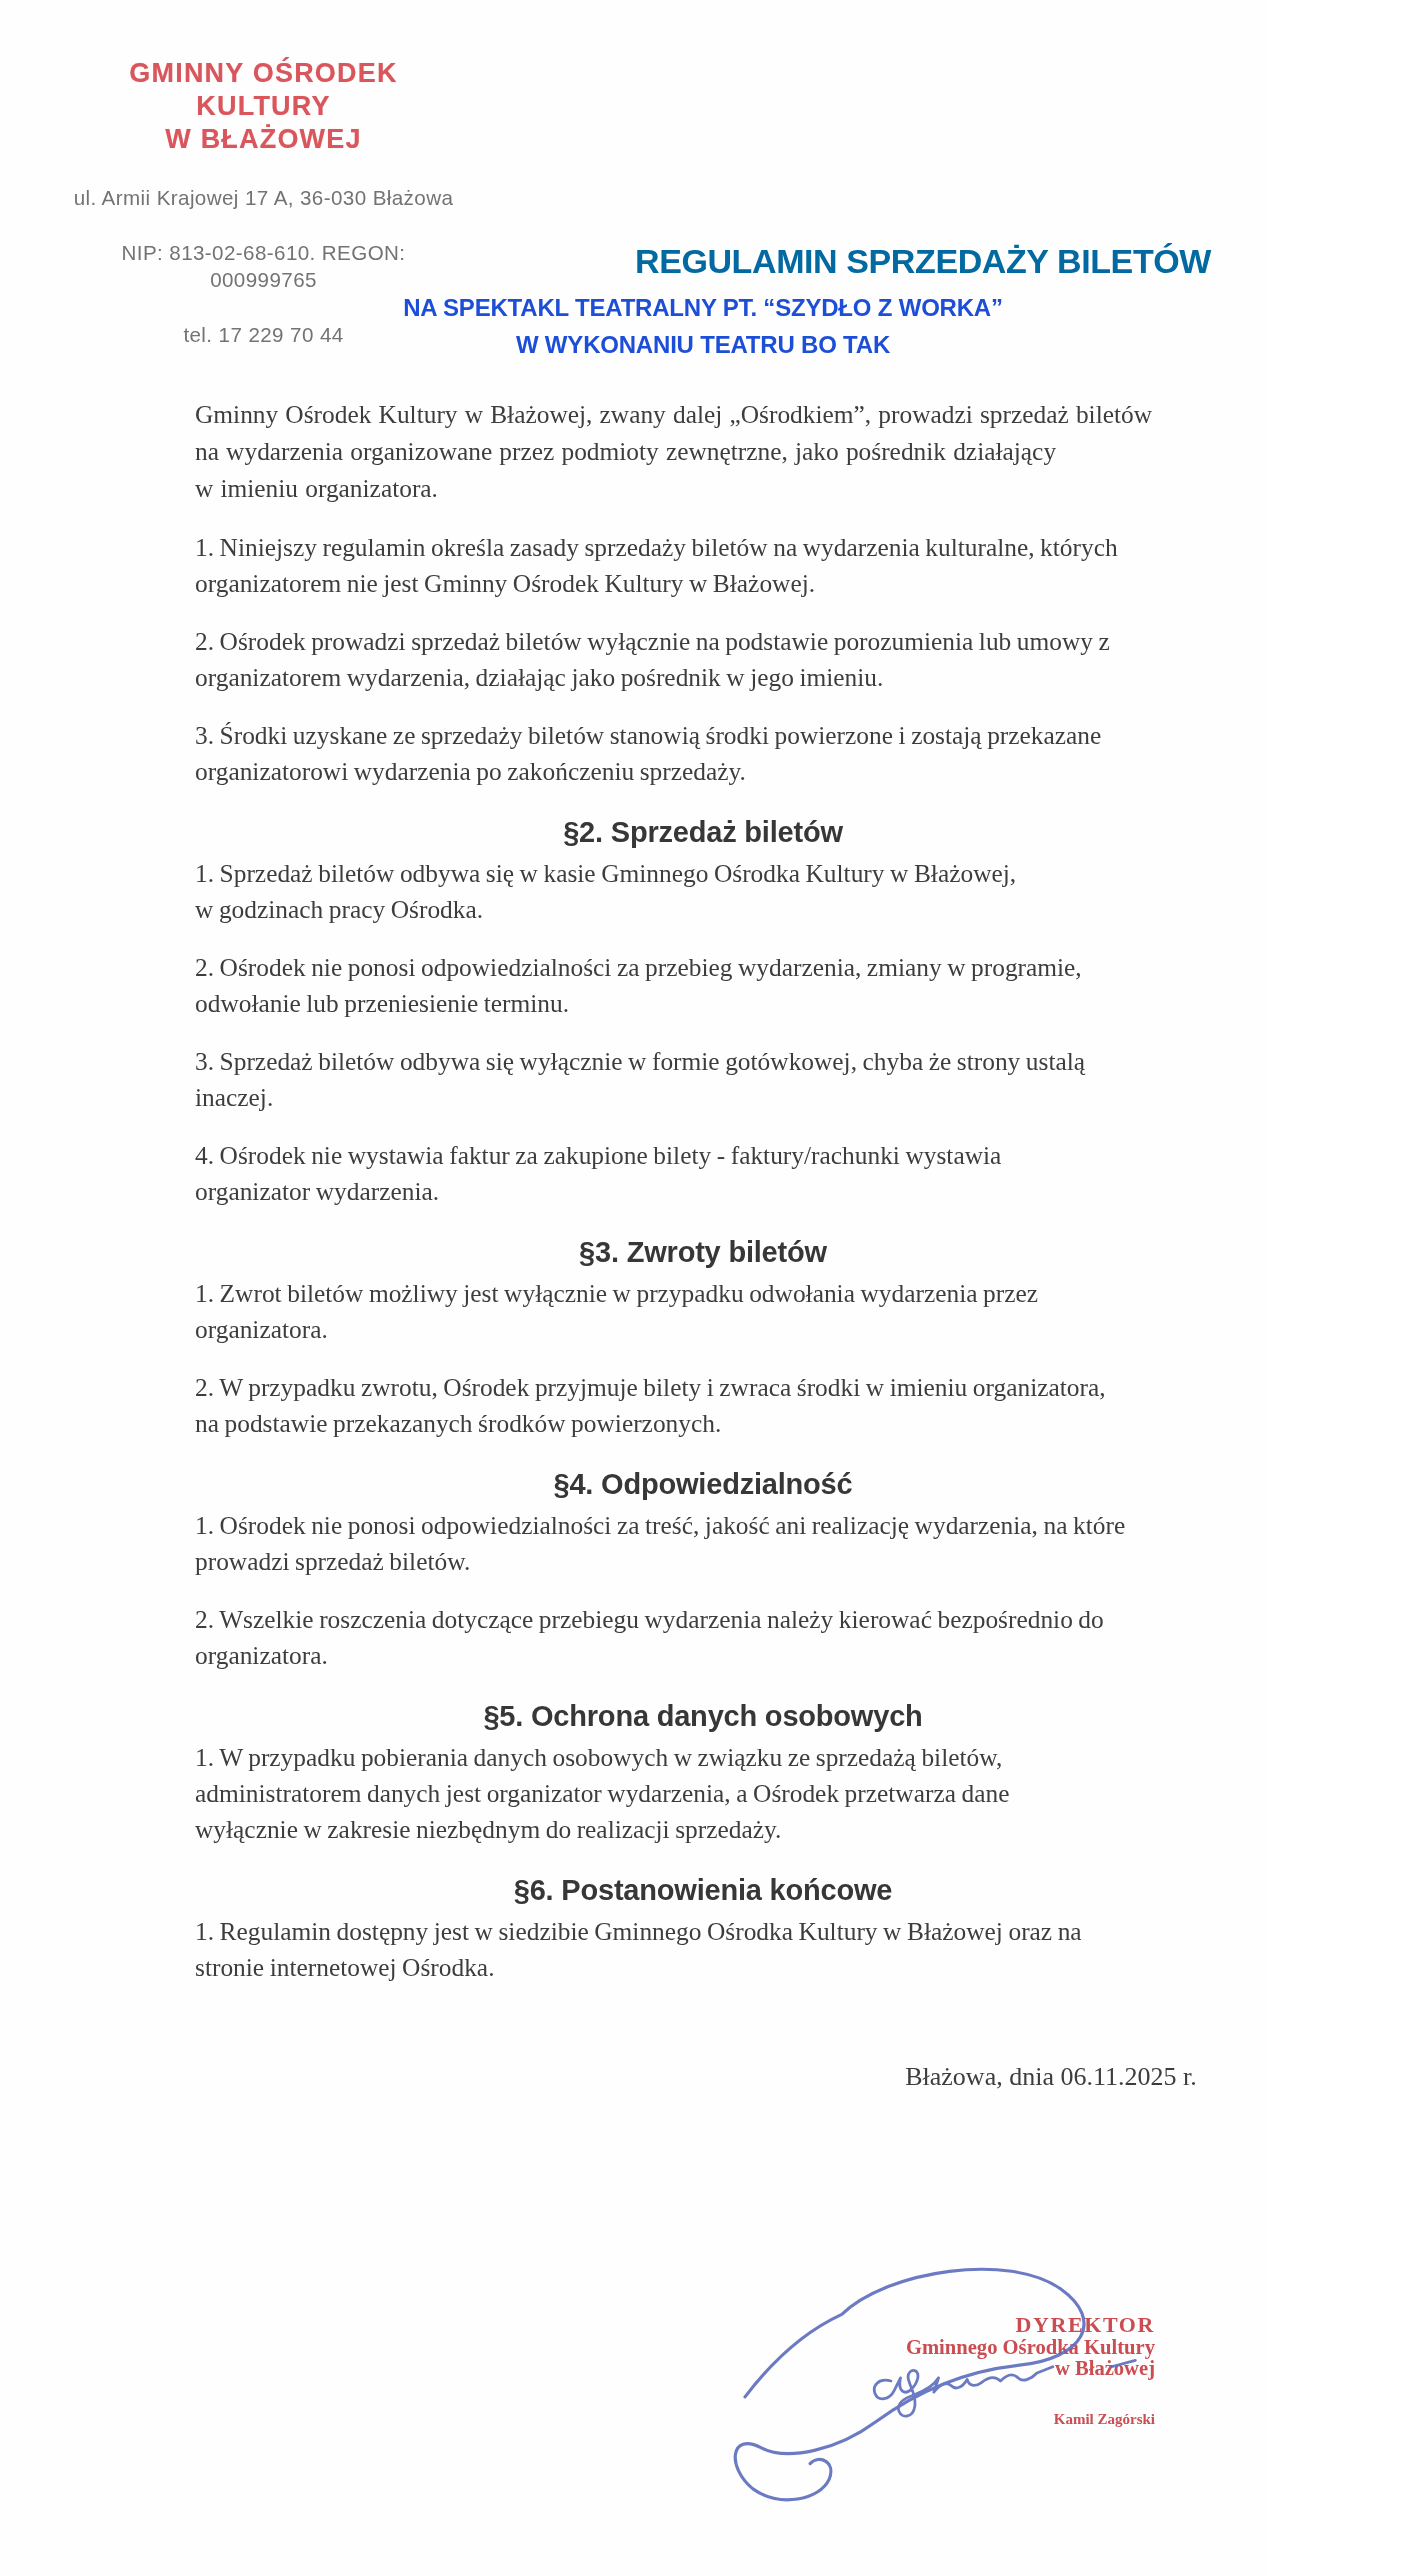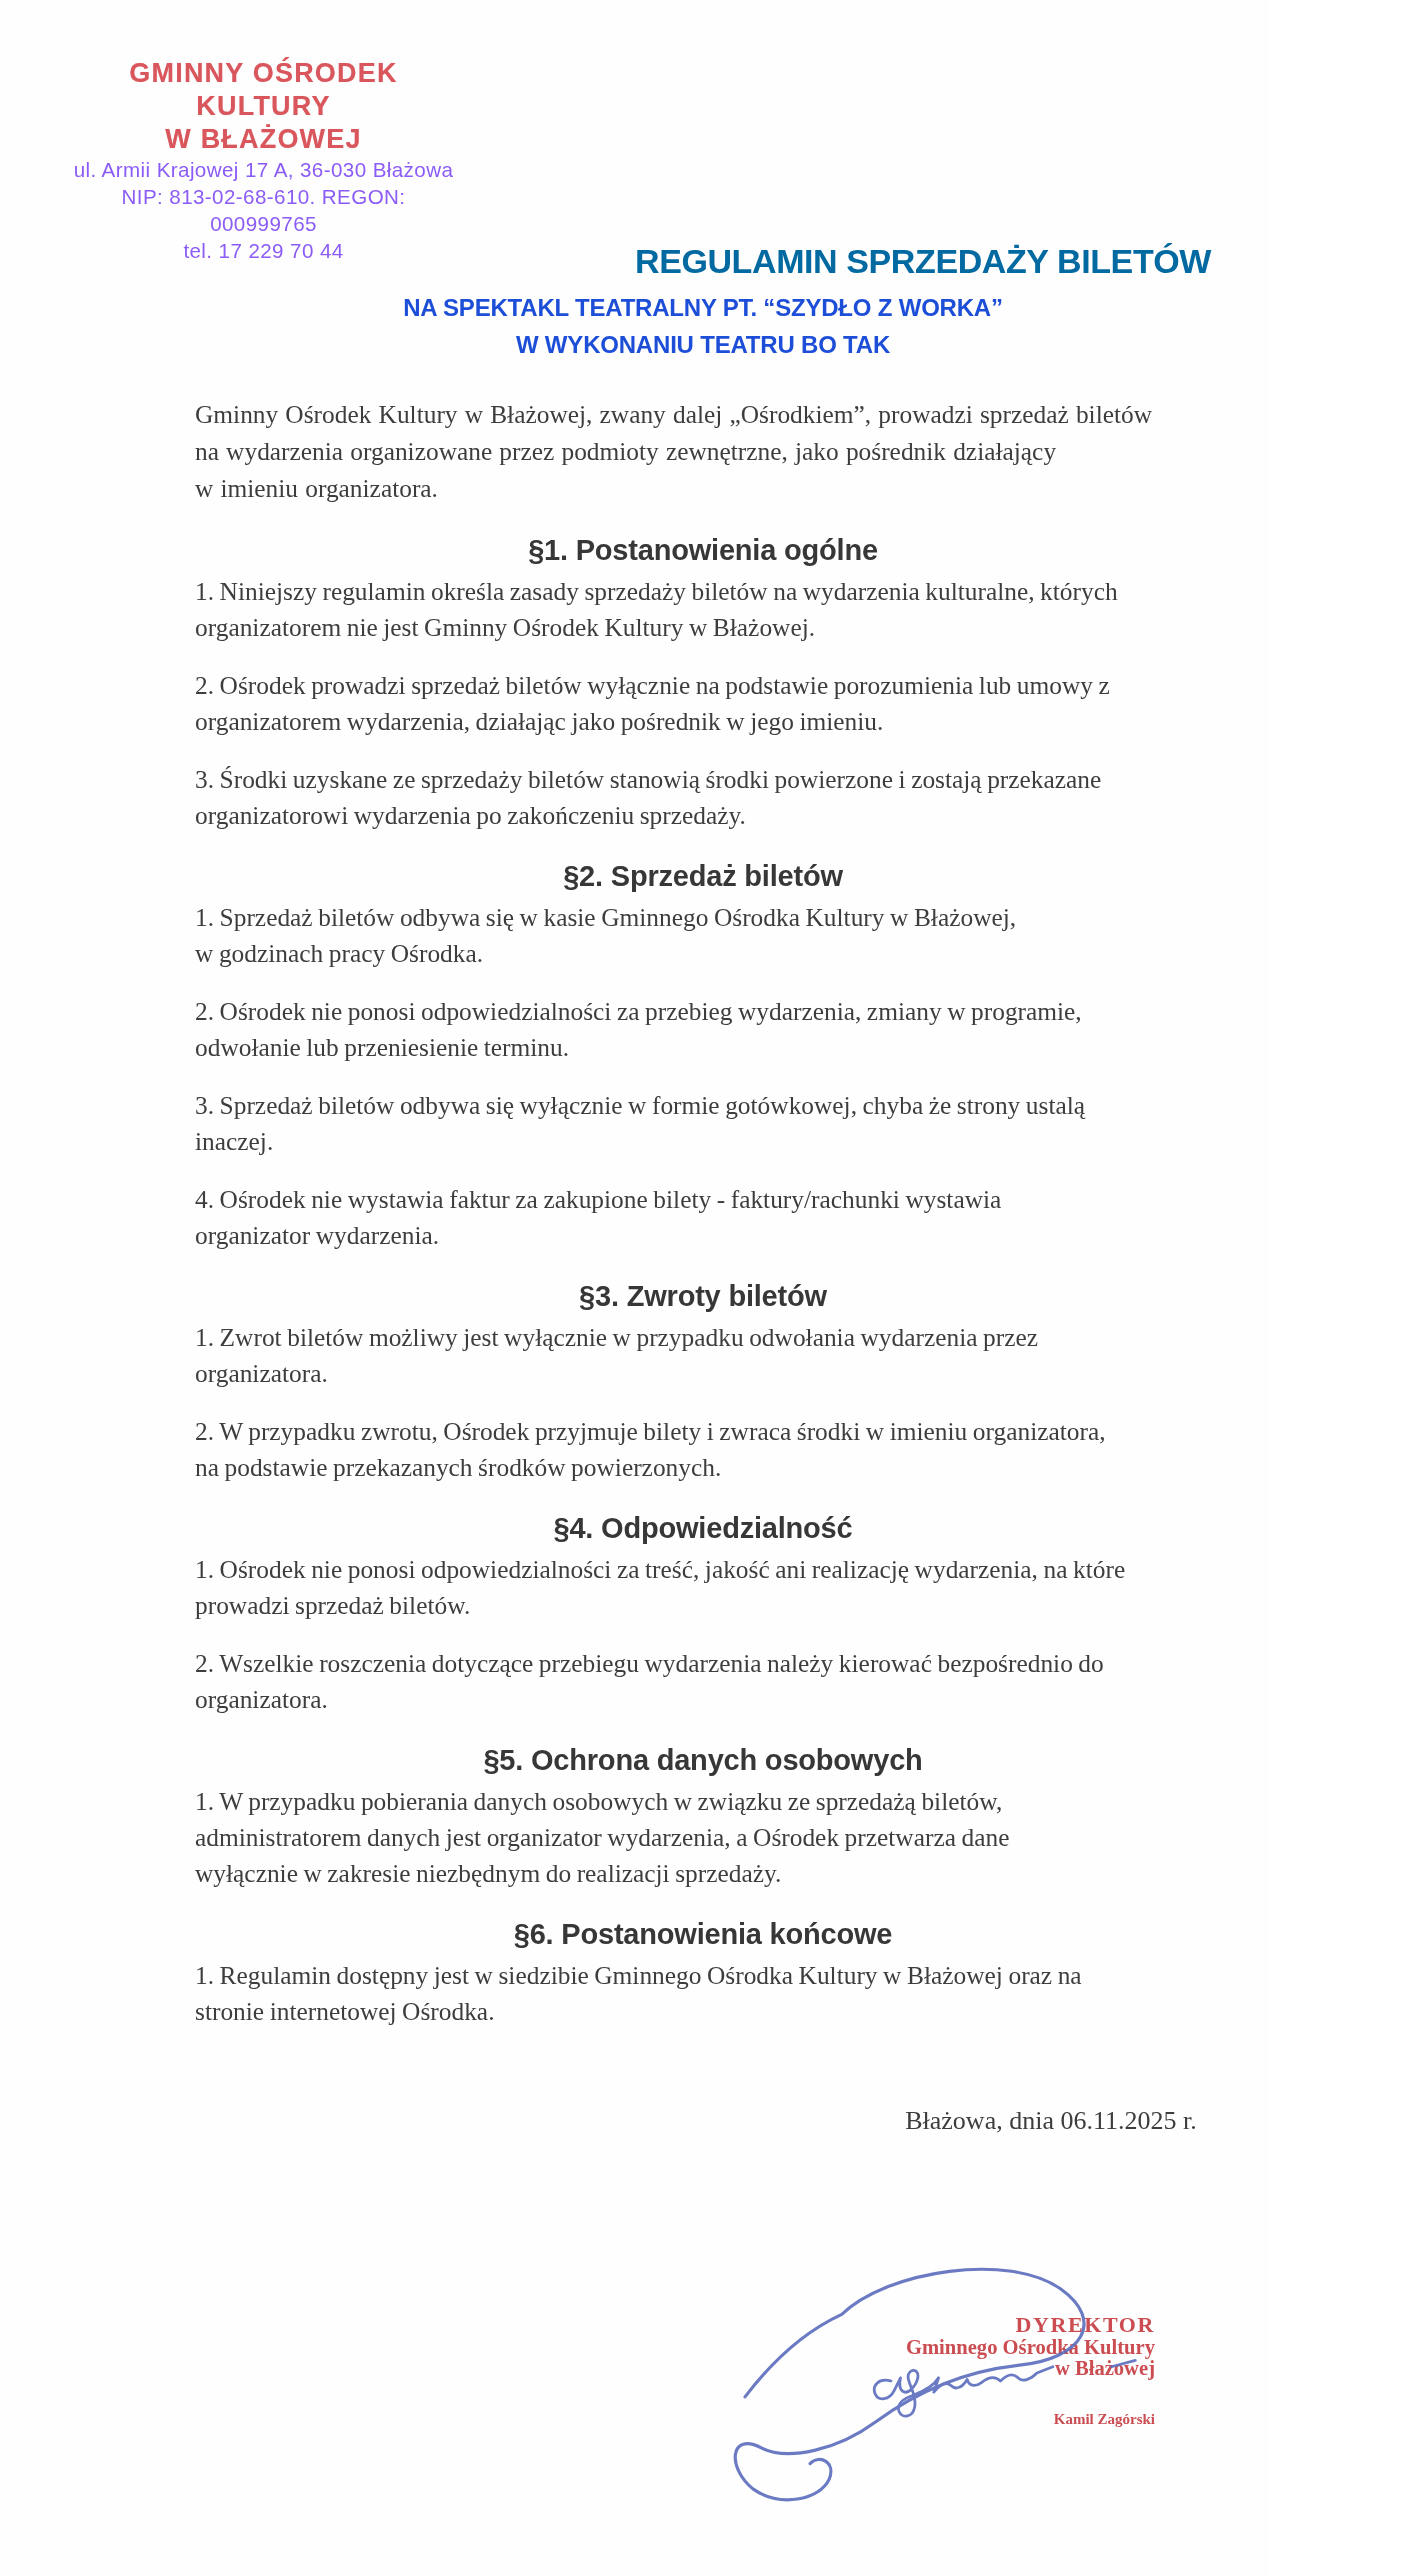--- a/index.html
+++ b/index.html
@@ -22,21 +22,21 @@
     font-family:"Liberation Sans", sans-serif;
     user-select:none;
   }
   .lh-main{
     font-size:27px; font-weight:bold; line-height:33px;
     letter-spacing:1.2px; color:#d8565c;
     text-shadow:0 0 0.8px rgba(216,86,92,.45);
   }
   .lh-sub{
     font-size:20.6px; line-height:27px;
-    letter-spacing:0.4px; color:#8b5cf6;
+    letter-spacing:0.4px; color:#737373;margin-top:28px;
   }
   
   .content{
     position:absolute; left:195px; top:0; width:1016px;
   }
   .doc-title{
     margin:243px 0 0;
     text-align:right;
     font-family:"Liberation Sans", sans-serif;
     font-weight:bold; font-size:34px; line-height:37px;
@@ -104,21 +104,20 @@
   <div class="content">
     <div class="doc-title">REGULAMIN SPRZEDAŻY BILETÓW</div>
     <div class="doc-sub">NA SPEKTAKL TEATRALNY PT. “SZYDŁO Z WORKA”</div>
     <div class="doc-sub">W WYKONANIU TEATRU BO TAK</div>
 
     <div class="intro">Gminny Ośrodek Kultury w Błażowej, zwany dalej „Ośrodkiem”, prowadzi sprzedaż biletów
 na wydarzenia organizowane przez podmioty zewnętrzne, jako pośrednik działający
 w imieniu organizatora.</div>
 
     <div>
-        <div class="sec-heading">§1. Postanowienia ogólne</div>
         <div class="item">1. Niniejszy regulamin określa zasady sprzedaży biletów na wydarzenia kulturalne, których
 organizatorem nie jest Gminny Ośrodek Kultury w Błażowej.</div>
         <div class="item">2. Ośrodek prowadzi sprzedaż biletów wyłącznie na podstawie porozumienia lub umowy z
 organizatorem wydarzenia, działając jako pośrednik w jego imieniu.</div>
         <div class="item">3. Środki uzyskane ze sprzedaży biletów stanowią środki powierzone i zostają przekazane
 organizatorowi wydarzenia po zakończeniu sprzedaży.</div>
         <div class="sec-heading">§2. Sprzedaż biletów</div>
         <div class="item">1. Sprzedaż biletów odbywa się w kasie Gminnego Ośrodka Kultury w Błażowej,
 w godzinach pracy Ośrodka.</div>
         <div class="item">2. Ośrodek nie ponosi odpowiedzialności za przebieg wydarzenia, zmiany w programie,

